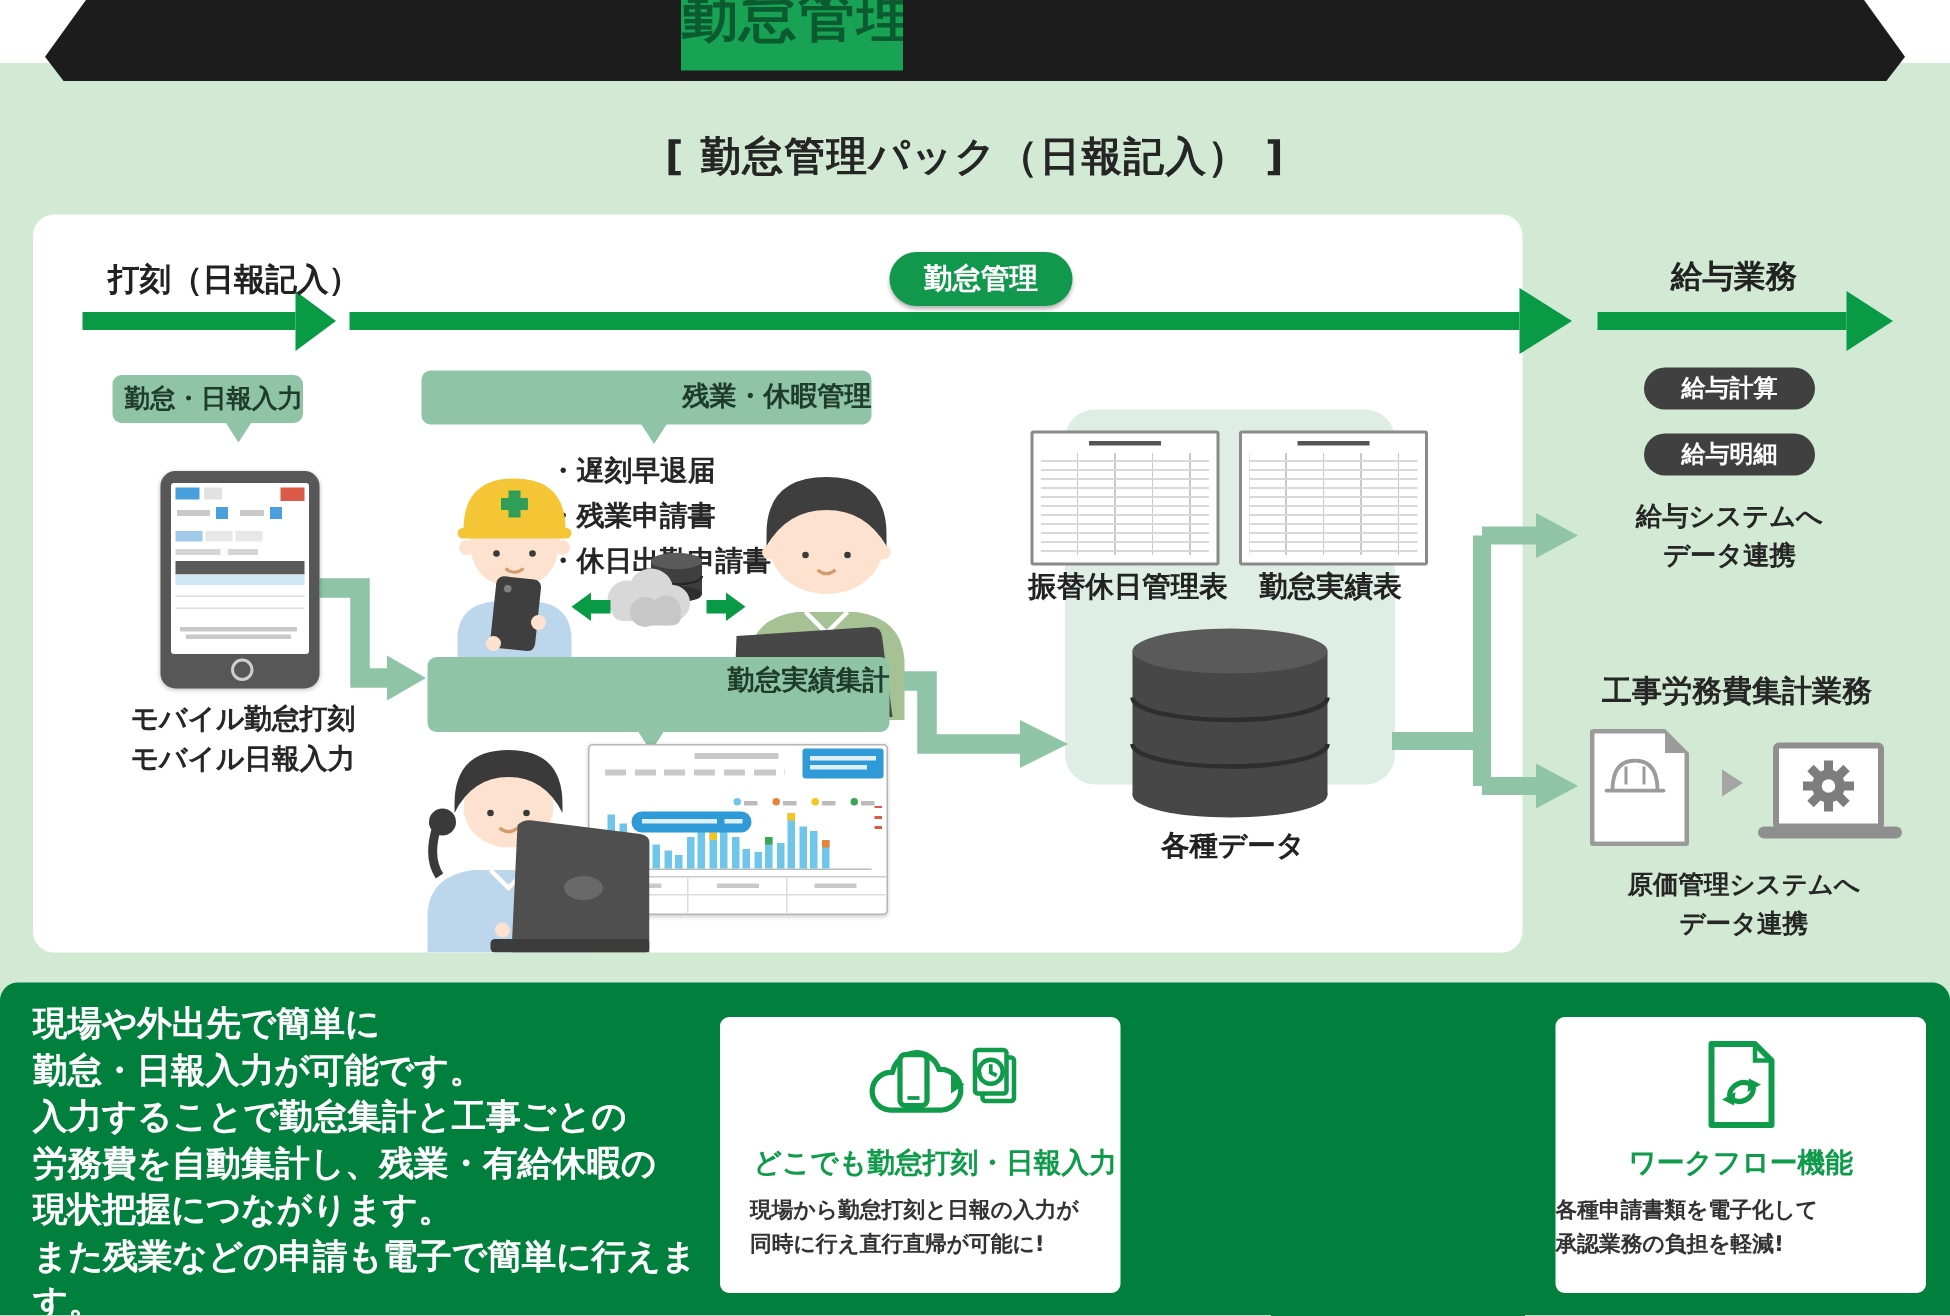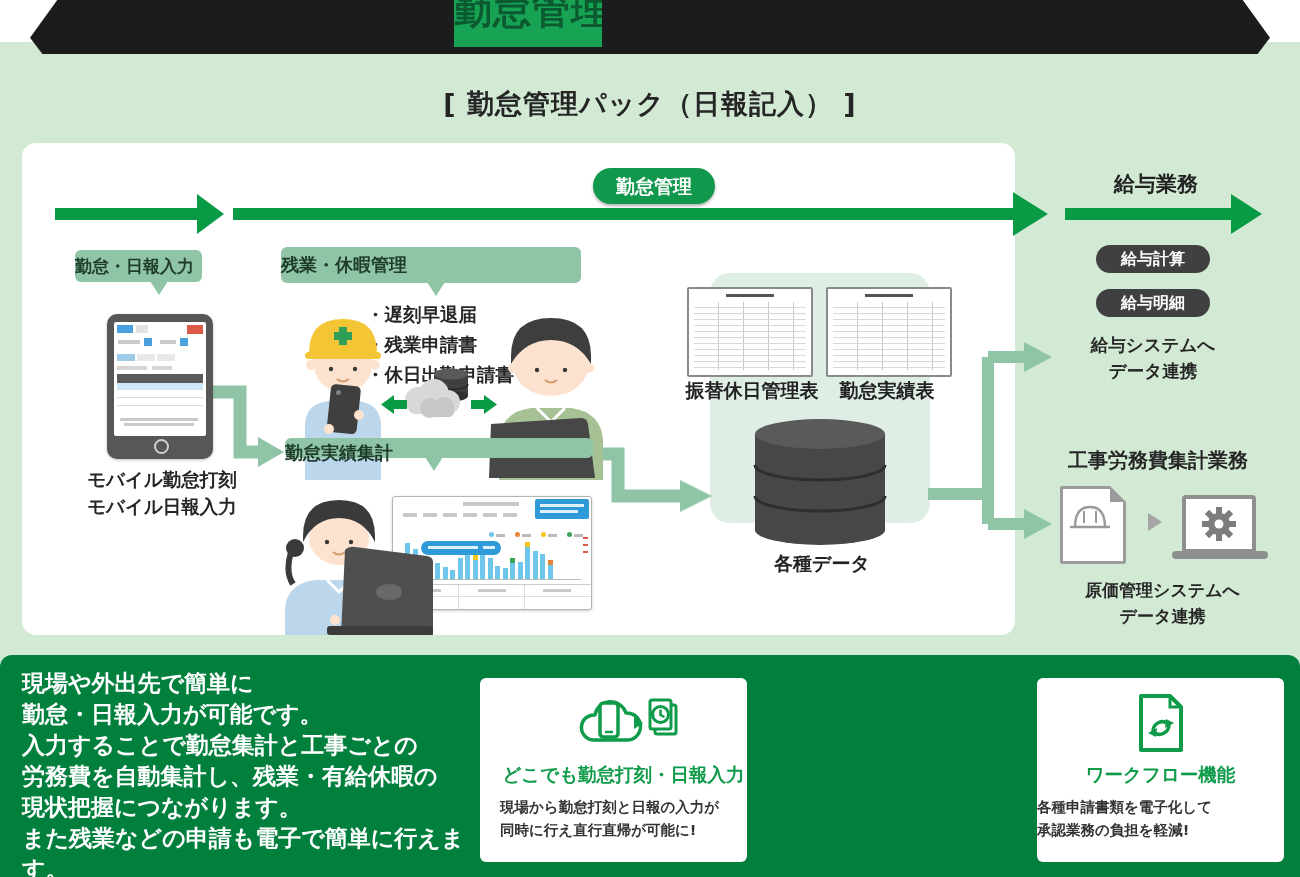--- a/index.html
+++ b/index.html
@@ -18,21 +18,21 @@
   .ribbon-hl span{display:block;margin-top:-15px;font-size:38px;font-weight:bold;color:#0b5a30;letter-spacing:1px;white-space:nowrap;}
 
   .page-title{left:0;top:86px;width:1300px;text-align:center;font-size:27px;font-weight:bold;color:#252525;letter-spacing:1px;}
 
   .panel{left:22px;top:143px;width:993px;height:492px;background:#fff;border-radius:14px;}
   .docs-panel{left:710px;top:273px;width:220px;height:250px;background:#dfeee4;border-radius:20px;}
 
   .flow-heading{font-size:21px;font-weight:bold;color:#222;}
   .pill{background:#12984c;color:#fff;font-weight:bold;border-radius:18px;text-align:center;
         box-shadow:0 2px 3px rgba(0,0,0,.3);}
-  .glabel{background:#8fc5a6;color:#1e3b2b;font-weight:bold;border-radius:6px;text-align:left;}
+  .glabel{background:#8fc5a6;color:#1e3b2b;font-weight:bold;border-radius:6px;text-align:right;}
   .glabel .tri{position:absolute;bottom:-13px;width:0;height:0;border-left:9px solid transparent;
                border-right:9px solid transparent;border-top:14px solid #8fc5a6;}
   .dark-badge{background:#404040;color:#fff;font-weight:bold;border-radius:15px;text-align:center;
               font-size:16px;line-height:28px;}
 
   
   .tablet{left:107px;top:314px;width:106px;height:145px;background:#575757;border-radius:10px;box-shadow:0 1px 3px rgba(0,0,0,.25);}
   .tab-screen{position:absolute;left:7px;top:8px;width:92px;height:114px;background:#fff;border-radius:2px;overflow:hidden;}
   .tab-home{position:absolute;left:47px;bottom:5px;width:11px;height:11px;border:2px solid #cfcfcf;border-radius:50%;}
   .ts{position:absolute;}
@@ -116,20 +116,21 @@
     <g stroke="#8fc5a6" stroke-width="12" fill="#8fc5a6">
       <polyline points="928,494 988,494" fill="none"></polyline>
       <polyline points="988,357 988,524" fill="none"></polyline>
       <polyline points="988,357 1026,357" fill="none"></polyline>
       <polygon points="1024,342 1024,372 1052,357" stroke="none"></polygon>
       <polyline points="988,524 1026,524" fill="none"></polyline>
       <polygon points="1024,509 1024,539 1052,524" stroke="none"></polygon>
     </g>
   </svg>
 
+  <div class="abs flow-heading" style="left:72px;top:172px;">打刻（日報記入）</div>
   <div class="abs pill" style="left:593px;top:168px;width:122px;height:36px;line-height:36px;font-size:19px;">勤怠管理</div>
   <div class="abs flow-heading ctr" style="left:1066px;top:170px;width:180px;">給与業務</div>
 
   <div class="abs glabel" style="left:75px;top:250px;width:127px;height:32px;line-height:32px;font-size:17px;">
     <span>勤怠・日報入力</span>
     <span class="tri" style="left:75px;"></span>
   </div>
 
   <div class="abs tablet">
     <div class="tab-screen">
@@ -224,21 +225,21 @@
     <circle cx="52" cy="58" r="2.2" fill="#3a3a3a"></circle>
       <circle cx="80" cy="58" r="2.2" fill="#3a3a3a"></circle>
     <path d="M60,68 Q66,73 72,68" stroke="#d49a6a" stroke-width="2" fill="none"></path>
     <path d="M14,168 L14,128 Q16,100 46,96 L86,96 Q116,100 118,128 L118,168 Z" fill="#a6c294"></path>
     <path d="M52,96 L66,110 L80,96" stroke="#fff" stroke-width="3" fill="none"></path>
     <polygon points="66,108 60,116 66,142 72,116" fill="#f0c431"></polygon>
     <path d="M6,112 L96,106 Q102,106 103,112 L110,166 L4,166 Z" fill="#474747"></path>
     <ellipse cx="56" cy="138" rx="10" ry="7" fill="#5f5f5f"></ellipse>
   </svg>
 
-  <div class="abs glabel" style="left:285px;top:438px;width:308px;height:20px;line-height:32px;font-size:18px;font-family:Liberation Mono, monospace;">
+  <div class="abs glabel" style="left:285px;top:438px;width:308px;height:50px;line-height:32px;font-size:18px;">
     <span>勤怠実績集計</span>
     <span class="tri" style="left:140px;"></span>
   </div>
 
   <div class="abs chartwin">
     <div class="cw" style="left:70px;top:5px;width:56px;height:4px;background:#c9c9c9;"></div>
     <div class="cw" style="right:2px;top:2px;width:54px;height:20px;background:#2f9ad8;border-radius:2px;">
       <div style="position:absolute;left:5px;top:5px;width:44px;height:3px;background:#dff0fa;"></div>
       <div style="position:absolute;left:5px;top:11px;width:38px;height:3px;background:#dff0fa;"></div>
     </div>

